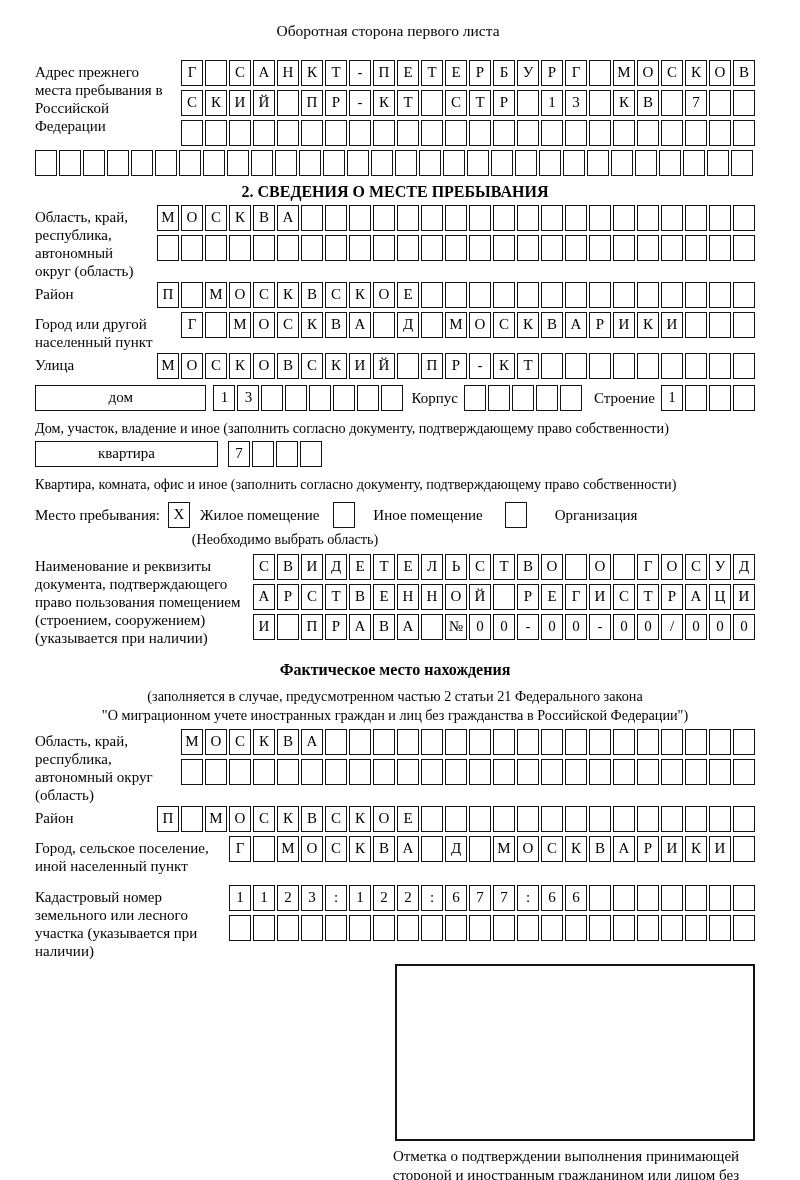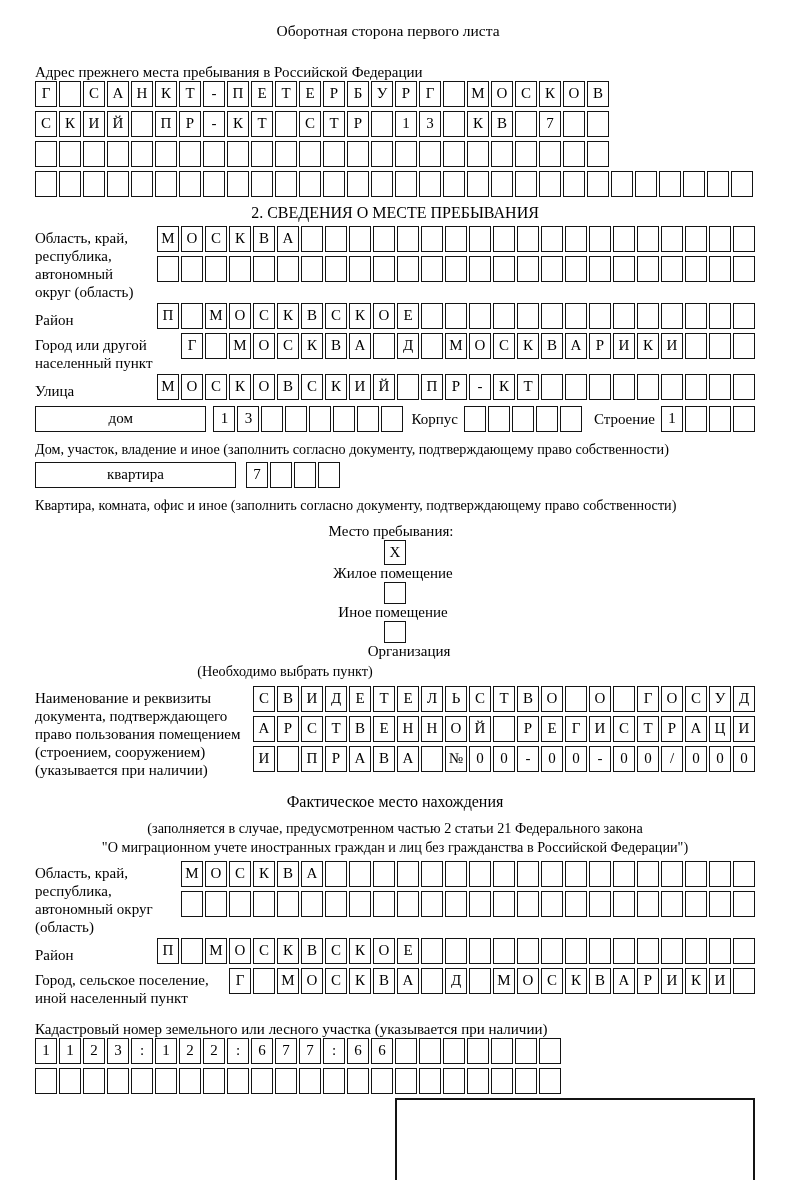--- a/index.html
+++ b/index.html
@@ -16,40 +16,40 @@
           font-family:"Liberation Serif",serif; background:#fff; }
   .cell:last-child { margin-right:0; }
   .cellcol { display:flex; flex-direction:column; row-gap:4px; }
 
   .frow { display:flex; align-items:flex-start; }
   .flabel { flex:1 1 auto; font-size:15px; line-height:18px; padding-top:3px; padding-right:8px; }
   .cfix { flex:0 0 auto; }
   .w21 { width:502px; } .w22 { width:526px; } .w24 { width:574px; } .w25 { width:598px; } .w30 { width:718px; }
 
   .note { text-align:center; font-size:14.2px; line-height:17px; }
-  .h2  { text-align:center; font-weight:normal; font-size:16px; margin-top:7px; }
-
-  .block1 { margin-top:20px;flex-direction:column; }
+  .h2  { text-align:center; font-weight:bold; font-size:16px; margin-top:7px; }
+
+  .block1 { margin-top:20px; }
   .fullrow { margin-top:4px; }
-  .mt2{margin-top:2px;align-items:flex-end;} .mt4{margin-top:4px;} .mt6{margin-top:6px;} .mt8{margin-top:8px;}
-  .mt10{margin-top:10px;flex-direction:column;}
+  .mt2{margin-top:2px;} .mt4{margin-top:4px;} .mt6{margin-top:6px;} .mt8{margin-top:8px;}
+  .mt10{margin-top:10px;}
 
   
   .domrow { display:flex; align-items:flex-start; margin-top:6px; }
   .wordbox { height:26px; border:1.6px solid #141414; text-align:center;
              font-size:15px; line-height:23px; }
   .dom-box { width:176px; margin-right:7px; }
-  .kv-box  { width:201px; margin-right:10px; }
+  .kv-box  { width:183px; margin-right:10px; }
   .inline-lbl { font-size:15px; line-height:26px; }
   .gapL { margin-left:8px; } .gapR { margin-right:6px; }
 
   .smallnote { font-size:14.2px; line-height:17px; margin-top:9px; }
 
   
-  .mesto { display:flex; align-items:center; margin-top:9px;flex-direction:column; }
+  .mesto { display:flex; align-items:center; margin-top:9px; }
   .mesto .txt { font-size:15px; }
   .chk { flex:0 0 22px; width:22px; height:26px; border:1.6px solid #141414;
          text-align:center; font-size:15px; line-height:23px; }
   .mesto-note { width:220px; margin-left:140px; text-align:center; font-size:14.2px; margin-top:3px; }
 
   .fact-note { text-align:center; font-size:14.2px; line-height:19px; }
 
   .stamp-box { width:360px; height:177px; border:2px solid #141414; margin-left:360px; margin-top:4px; }
   .stamp-caption { width:382px; margin-left:340px; margin-top:6px; text-align:center;
                    font-size:15px; line-height:18.5px; }
@@ -374,21 +374,21 @@
 
   <div class="mesto">
     <span class="txt" style="margin-right:8px;">Место пребывания:</span>
     <span class="chk">X</span>
     <span class="txt" style="margin-left:10px; margin-right:14px;">Жилое помещение</span>
     <span class="chk"></span>
     <span class="txt" style="margin-left:18px; margin-right:22px;">Иное помещение</span>
     <span class="chk"></span>
     <span class="txt" style="margin-left:28px;">Организация</span>
   </div>
-  <div class="mesto-note">(Необходимо выбрать пункт)</div>
+  <div class="mesto-note">(Необходимо выбрать область)</div>
 
   <div class="frow mt6">
     <div class="flabel">Наименование и реквизиты документа, подтверждающего право пользования помещением (строением, сооружением) (указывается при наличии)</div>
     <div class="cellcol cfix w21">
       <div class="cellrow">
           <span class="cell">С</span>
           <span class="cell">В</span>
           <span class="cell">И</span>
           <span class="cell">Д</span>
           <span class="cell">Е</span>

